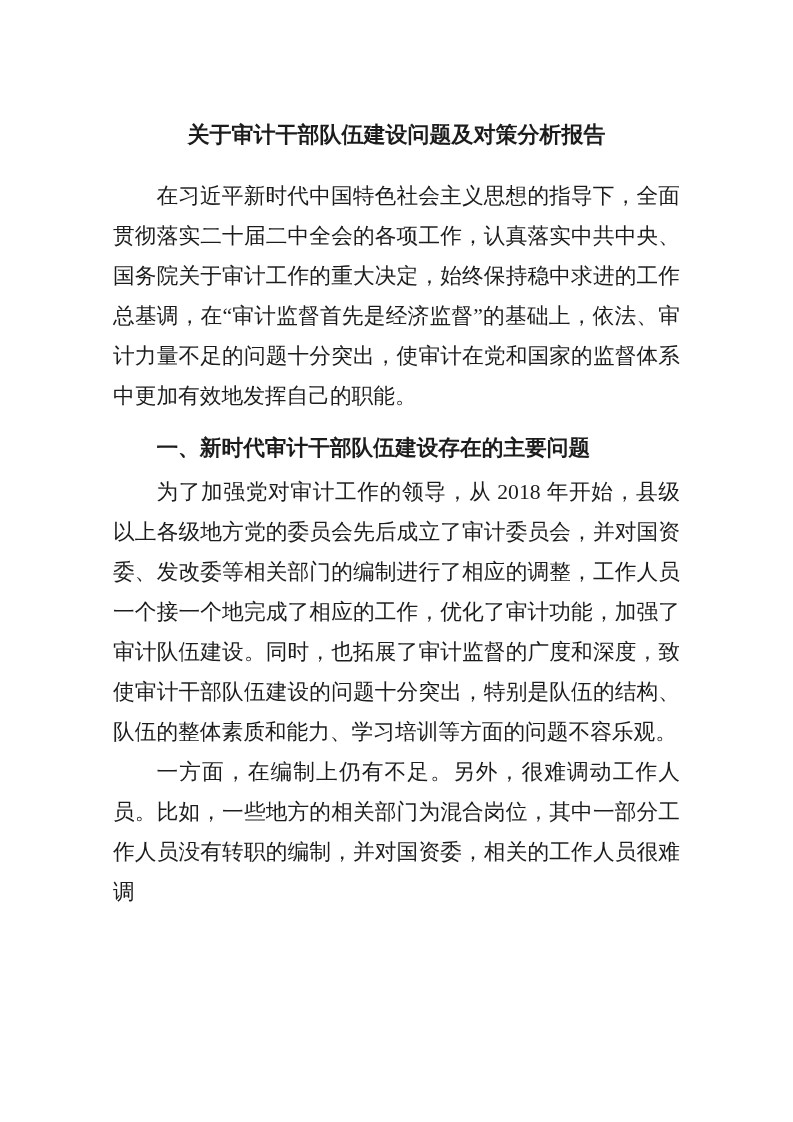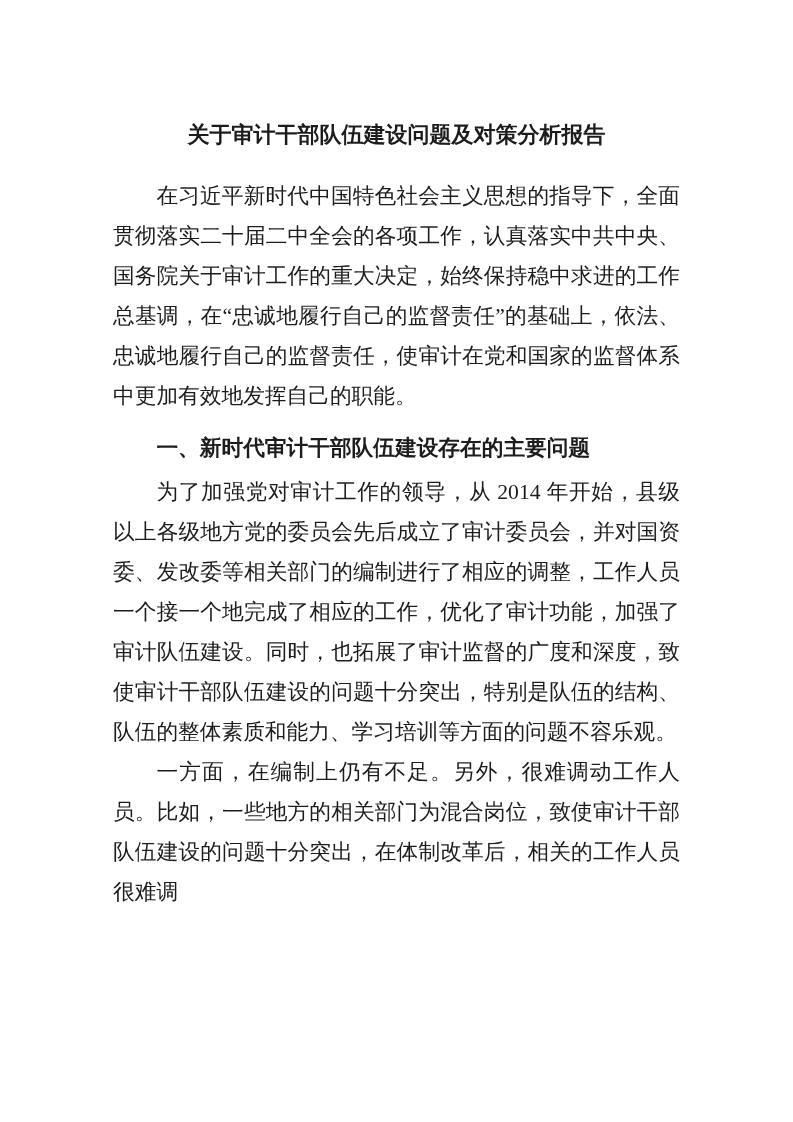--- a/index.html
+++ b/index.html
@@ -51,21 +51,21 @@
     margin: 16px 0 14px 0;
     word-break: break-all;
   }
 </style>
 </head>
 <body>
 
 <div class="page">
   <h1 class="doc-title">关于审计干部队伍建设问题及对策分析报告</h1>
 
-  <p class="para">在习近平新时代中国特色社会主义思想的指导下，全面贯彻落实二十届二中全会的各项工作，认真落实中共中央、国务院关于审计工作的重大决定，始终保持稳中求进的工作总基调，在“忠诚地履行自己的监督责任”的基础上，依法、忠诚地履行自己的监督责任，使审计在党和国家的监督体系中更加有效地发挥自己的职能。</p>
+  <p class="para">在习近平新时代中国特色社会主义思想的指导下，全面贯彻落实二十届二中全会的各项工作，认真落实中共中央、国务院关于审计工作的重大决定，始终保持稳中求进的工作总基调，在“审计监督首先是经济监督”的基础上，依法、审计力量不足的问题十分突出，使审计在党和国家的监督体系中更加有效地发挥自己的职能。</p>
 
   <h2 class="heading-1">一、新时代审计干部队伍建设存在的主要问题</h2>
 
-  <p class="para">为了加强党对审计工作的领导，从 2014 年开始，县级以上各级地方党的委员会先后成立了审计委员会，并对国资委、发改委等相关部门的编制进行了相应的调整，工作人员一个接一个地完成了相应的工作，优化了审计功能，加强了审计队伍建设。同时，也拓展了审计监督的广度和深度，致使审计干部队伍建设的问题十分突出，特别是队伍的结构、队伍的整体素质和能力、学习培训等方面的问题不容乐观。</p>
+  <p class="para">为了加强党对审计工作的领导，从 2018 年开始，县级以上各级地方党的委员会先后成立了审计委员会，并对国资委、发改委等相关部门的编制进行了相应的调整，工作人员一个接一个地完成了相应的工作，优化了审计功能，加强了审计队伍建设。同时，也拓展了审计监督的广度和深度，致使审计干部队伍建设的问题十分突出，特别是队伍的结构、队伍的整体素质和能力、学习培训等方面的问题不容乐观。</p>
 
 
-  <p class="para">一方面，在编制上仍有不足。另外，很难调动工作人员。比如，一些地方的相关部门为混合岗位，致使审计干部队伍建设的问题十分突出，在体制改革后，相关的工作人员很难调</p>
+  <p class="para">一方面，在编制上仍有不足。另外，很难调动工作人员。比如，一些地方的相关部门为混合岗位，其中一部分工作人员没有转职的编制，并对国资委，相关的工作人员很难调</p>
 </div>
 
 </body></html>

